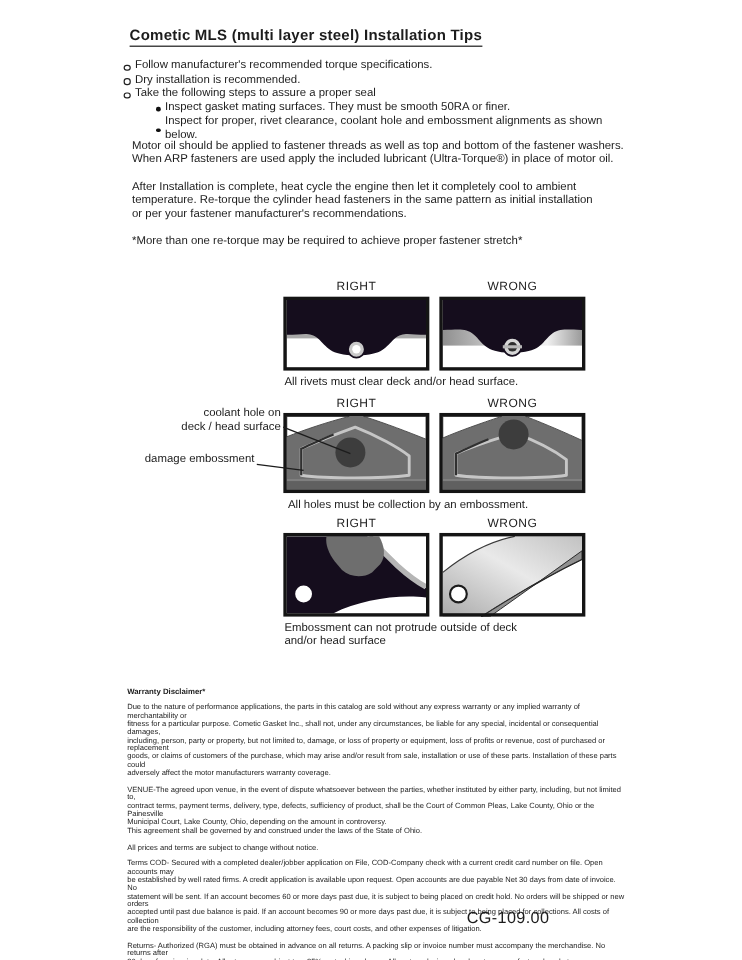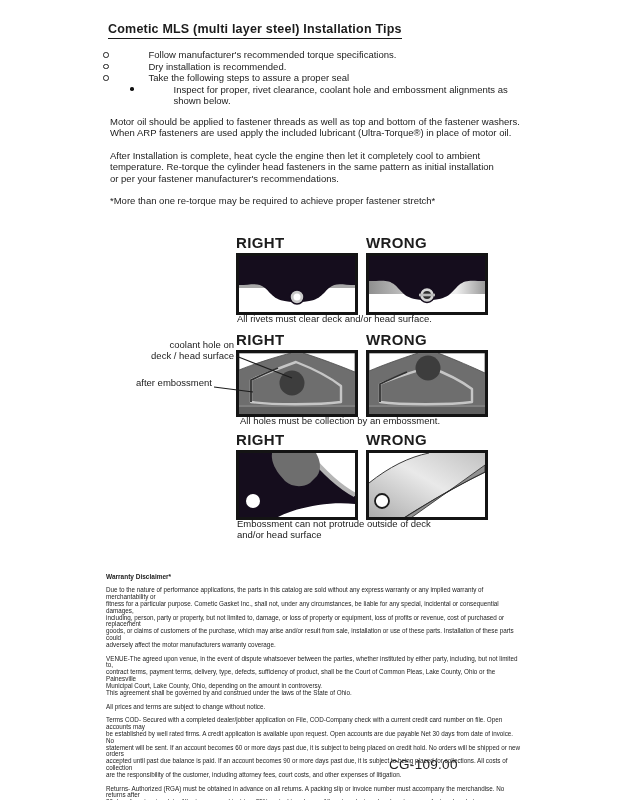--- a/index.html
+++ b/index.html
@@ -8,34 +8,34 @@
     font-family:"Liberation Sans",sans-serif;color:#1c1c1c;
   }
   .pre{white-space:pre-line;}
 
   
   .title{position:absolute;left:108px;top:22px;font-size:12.5px;font-weight:bold;
     letter-spacing:.2px;border-bottom:1.5px solid #1a1a1a;padding-bottom:2px;}
 
   
   .bullets{position:absolute;left:103px;top:49px;width:420px;font-size:9.5px;line-height:11.5px;}
-  .b-row{display:flex;align-items:flex-start;gap:36px;}
+  .b-row{display:flex;align-items:center;}
   .b-sub{margin-left:27px;}
   .dot-open{flex:0 0 auto;width:3.5px;height:3.5px;border:1px solid #222;border-radius:50%;margin:3.2px 4px 0 0;}
   .dot-fill{flex:0 0 auto;width:3.5px;height:3.5px;background:#111;border-radius:50%;margin:3.6px 4px 0 0;}
 
   
   .diesel{position:absolute;left:110px;top:116px;width:414px;}
   .diesel h2{margin:0 0 9px 0;font-size:11px;font-weight:bold;}
   .diesel p{margin:0 0 11px 0;font-size:9.5px;line-height:11.4px;}
 
   
   .dgroup{position:absolute;left:236px;width:252px;}
   .dlabels{display:flex;gap:8px;margin-bottom:2px;}
-  .dlabels span{width:122px;text-align:left;font-size:15px;font-weight:bold;letter-spacing:.4px;}
+  .dlabels span{width:122px;text-align:center;font-size:10px;font-weight:normal;letter-spacing:.4px;}
   .dboxes{display:flex;gap:8px;}
   .dboxes svg{display:block;}
   .caption{position:absolute;font-size:9.5px;line-height:11px;color:#1a1a1a;}
 
   
   .anno{position:absolute;font-size:9.5px;line-height:10.5px;text-align:right;color:#1a1a1a;}
   .anno1{left:100px;top:340px;width:134px;}
   .anno2{left:100px;top:378px;width:112px;}
   .leaders{position:absolute;left:200px;top:345px;pointer-events:none;}
 
@@ -59,20 +59,24 @@
       <span class="dot-open"></span>
       <span>Follow manufacturer's recommended torque specifications.</span>
     </div>
     <div class="b-row">
       <span class="dot-open"></span>
       <span>Dry installation is recommended.</span>
     </div>
     <div class="b-row">
       <span class="dot-open"></span>
       <span>Take the following steps to assure a proper seal</span>
+    </div>
+    <div class="b-row b-sub">
+      <span class="dot-fill"></span>
+      <span>Inspect gasket mating surfaces.  They must be smooth 50RA or finer.</span>
     </div>
     <div class="b-row b-sub">
       <span class="dot-fill"></span>
       <span>Inspect for proper, rivet clearance, coolant hole and embossment alignments as shown below.</span>
     </div>
   </div>
 
   <div class="diesel">
     <p class="pre">Motor oil should be applied to fastener threads as well as top and bottom of the fastener washers.
 When ARP fasteners are used apply the included lubricant (Ultra-Torque®) in place of motor oil.</p>
@@ -141,21 +145,21 @@
         <rect x="3" y="57" width="116" height="7" fill="#606060"></rect>
         <path d="M14,52 V34 C32,26 50,21 63,17 C82,24 98,33 106,39 V52 C84,55 35,55 14,52 Z" fill="none" stroke="#c6c6c6" stroke-width="2.4" stroke-linejoin="round"></path>
         <path d="M14,52 V34 C23,30 33,25 41,22" fill="none" stroke="#303030" stroke-width="1.8"></path>
         <circle cx="62" cy="18" r="12.5" fill="#3d3d3d"></circle>
         <rect x="1.5" y="1.5" width="119" height="64" fill="none" stroke="#141414" stroke-width="3"></rect>
       </svg>
     </div>
   </div>
   <div class="anno anno1 pre">coolant hole on
 deck / head surface</div>
-  <div class="anno anno2">after embossment</div>
+  <div class="anno anno2">damage embossment</div>
   <svg class="leaders" width="110" height="55" viewBox="0 0 110 55">
     <line x1="36" y1="11" x2="92" y2="33" stroke="#1c1c1c" stroke-width="1.1"></line>
     <line x1="14" y1="42" x2="53" y2="47" stroke="#1c1c1c" stroke-width="1.1"></line>
   </svg>
   <div class="caption" style="left:240px;top:415px;">All holes must be collection by an embossment.</div>
 
   <div class="dgroup" style="top:431px;">
     <div class="dlabels">
       <span>RIGHT</span>
       <span>WRONG</span>

